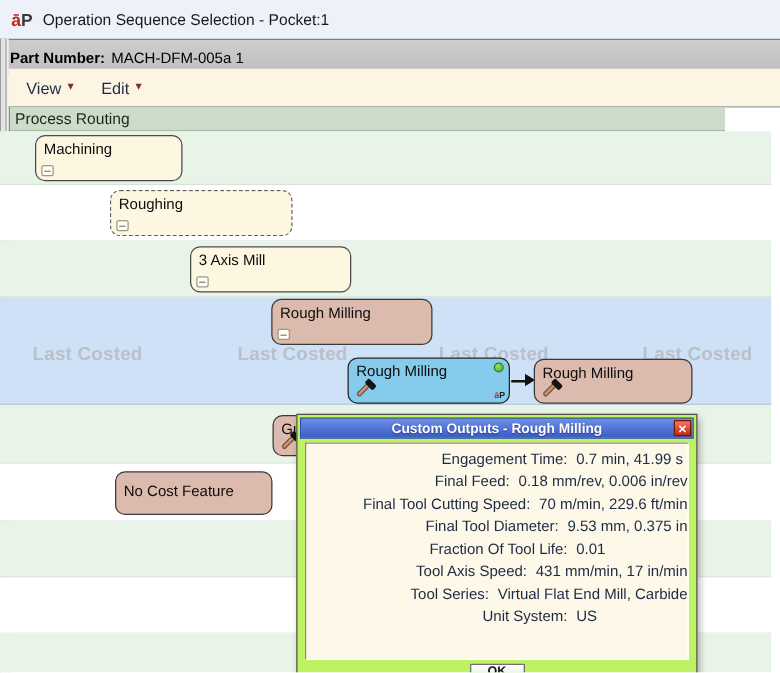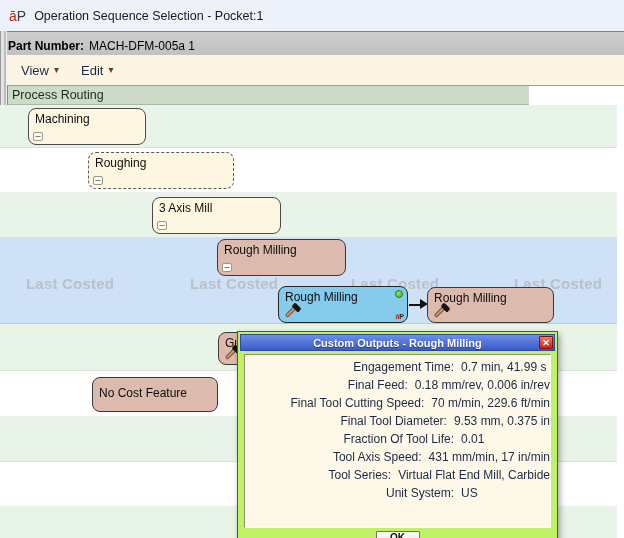--- a/index.html
+++ b/index.html
@@ -7,21 +7,21 @@
     position:relative;width:624px;height:538px;overflow:hidden;
     background:#ffffff;font-family:"Liberation Sans",sans-serif;
     -webkit-font-smoothing:antialiased;
   }
   
   .titlebar{
     position:absolute;left:0;top:0;width:624px;height:31px;
     background:#edf2fa;display:flex;align-items:center;gap:8px;
     padding-left:9px;box-sizing:border-box;
   }
-  .logo{font-weight:400;font-size:14px;letter-spacing:0;line-height:1;}
+  .logo{font-weight:700;font-size:14px;letter-spacing:0;line-height:1;}
   .logo .la{color:#c0261c;}
   .logo .lp{color:#3a3a3a;}
   .title-text{font-size:12.5px;color:#1a1a1a;}
   .left-edge{
     position:absolute;left:0;top:31px;width:7px;height:507px;
     background:linear-gradient(to right,#9a9a9a 0,#9a9a9a 1px,#e4e4e4 1px,#e4e4e4 4px,#bdbdbd 4px,#bdbdbd 6px,#efefef 6px);
   }
   .partbar{
     position:absolute;left:0;top:31px;width:624px;height:29px;
     background:linear-gradient(#cdcdcd,#bfbfbf);
@@ -37,21 +37,21 @@
   }
   .menu-item{display:flex;align-items:center;gap:5px;cursor:default;justify-content:space-between;}
   .menu-caret{font-size:10px;color:#7a342a;line-height:1;}
   
   .panel{
     position:absolute;left:7px;top:85px;width:617px;height:453px;
     border-left:1px solid #8a8a8a;border-top:1px solid #9a9a9a;
     box-sizing:border-box;background:#fff;
   }
   .p-header{
-    position:absolute;left:0;top:0;width:521px;height:19px;
+    position:absolute;left:0;top:0;width:572px;height:19px;
     background:#cbdcc8;border-bottom:1px solid #a9b9a6;
     font-size:12.5px;color:#1b2b1b;display:flex;align-items:center;
     padding-left:4px;box-sizing:border-box;
   }
   .stripe{position:absolute;left:0;width:617px;box-sizing:border-box;}
   .s-green{background:#e9f4e8;border-bottom:1px solid #d9e3d8;}
   .s-white{background:#ffffff;border-bottom:1px solid #ececec;}
   .s-blue{background:#cfe1f6;border-bottom:1px solid #bccadd;}
   .wm{
     position:absolute;font-weight:700;font-size:15px;color:#b9c0ca;

